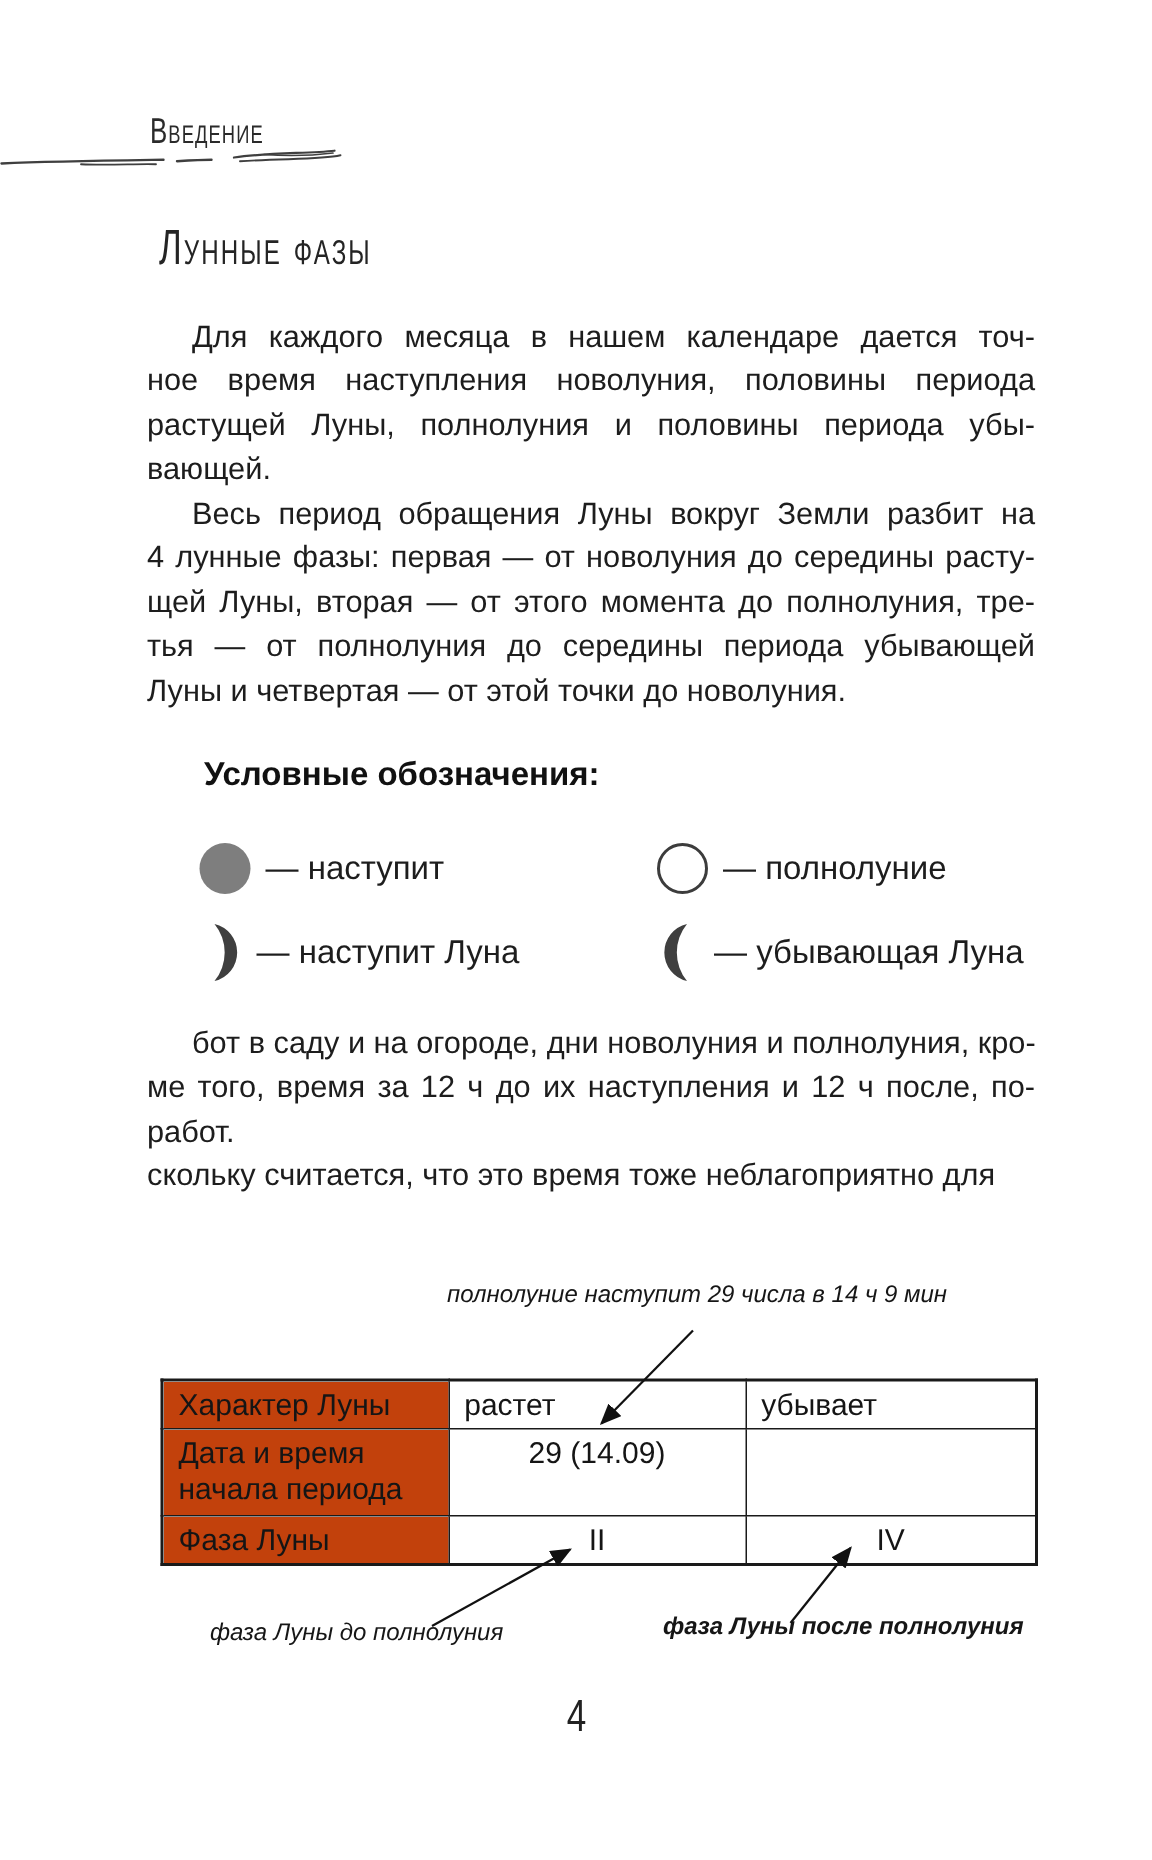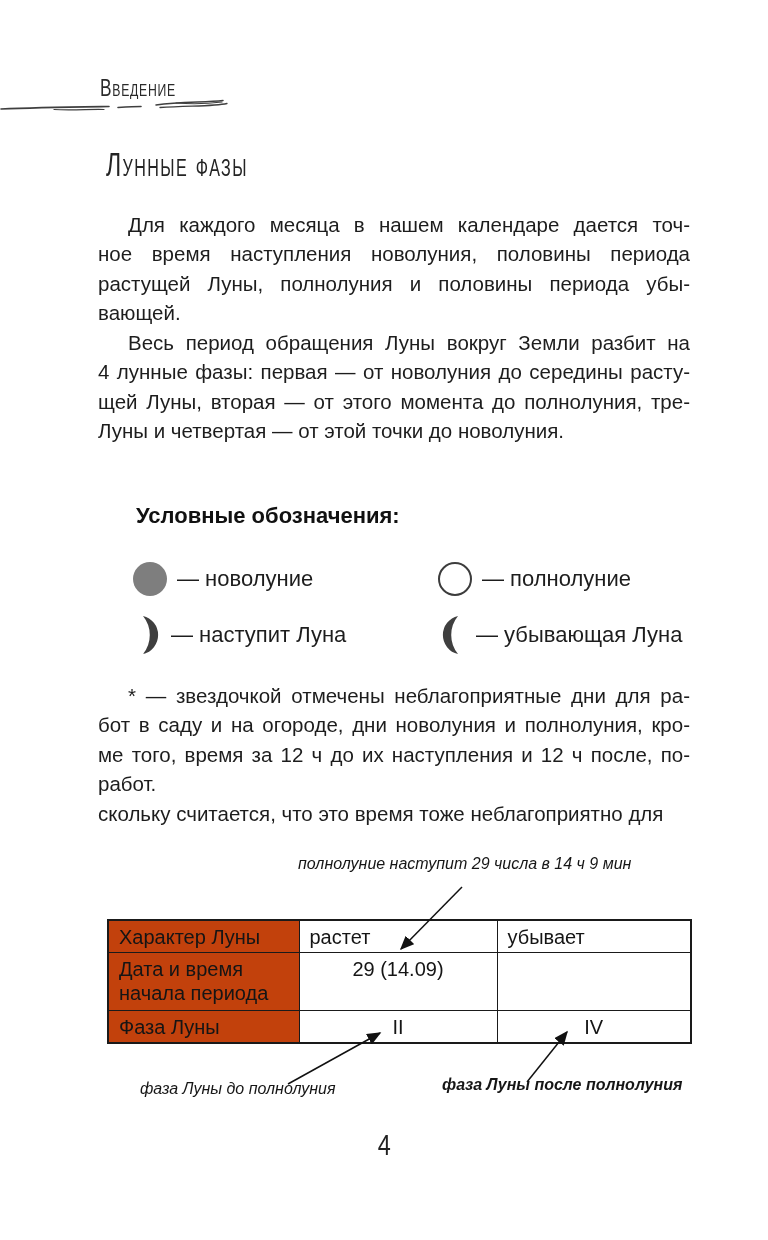--- a/index.html
+++ b/index.html
@@ -108,48 +108,48 @@
   <div class="para para1">
       <div class="tline">Для каждого месяца в нашем календаре дается точ-</div>
       <div class="tline">ное время наступления новолуния, половины периода</div>
       <div class="tline">растущей Луны, полнолуния и половины периода убы-</div>
       <div class="tline">вающей.</div>
     </div>
   <div class="para para2">
       <div class="tline">Весь период обращения Луны вокруг Земли разбит на</div>
       <div class="tline">4 лунные фазы: первая — от новолуния до середины расту-</div>
       <div class="tline">щей Луны, вторая — от этого момента до полнолуния, тре-</div>
+      <div class="tline">тья — от полнолуния до середины периода убывающей</div>
       <div class="tline">Луны и четвертая — от этой точки до новолуния.</div>
     </div>
 
   <div class="legend-heading">Условные обозначения:</div>
 
   <div class="legend-item li-0">
     <span class="moon-new"></span>
-    <span>— новолуние</span>
+    <span>— наступит</span>
   </div>
   <div class="legend-item li-1">
     <span class="moon-full"></span>
     <span>— полнолуние</span>
   </div>
   <div class="legend-item li-2">
     <svg class="crescent" width="26" height="44" viewBox="0 0 26 44">
       <path d="M8,3 A19.5,19.5 0 0 1 8,41 A30,30 0 0 0 8,3 Z" fill="#3f3f3f"></path>
     </svg>
     <span>— наступит Луна</span>
   </div>
   <div class="legend-item li-3">
     <svg class="crescent" width="26" height="44" viewBox="0 0 26 44">
       <path d="M18,3 A19.5,19.5 0 0 0 18,41 A30,30 0 0 1 18,3 Z" fill="#3f3f3f"></path>
     </svg>
     <span>— убывающая Луна</span>
   </div>
 
   <div class="para footnote">
-      <div class="tline">* — звездочкой отмечены неблагоприятные дни для ра-</div>
       <div class="tline">бот в саду и на огороде, дни новолуния и полнолуния, кро-</div>
       <div class="tline">ме того, время за 12 ч до их наступления и 12 ч после, по-</div>
       <div class="tline">работ.</div>
       <div class="tline">скольку считается, что это время тоже неблагоприятно для</div>
     </div>
 
   <div class="ann ann-top">полнолуние наступит 29 числа в 14 ч 9 мин</div>
 
   <table class="moon-table">
     <colgroup>

